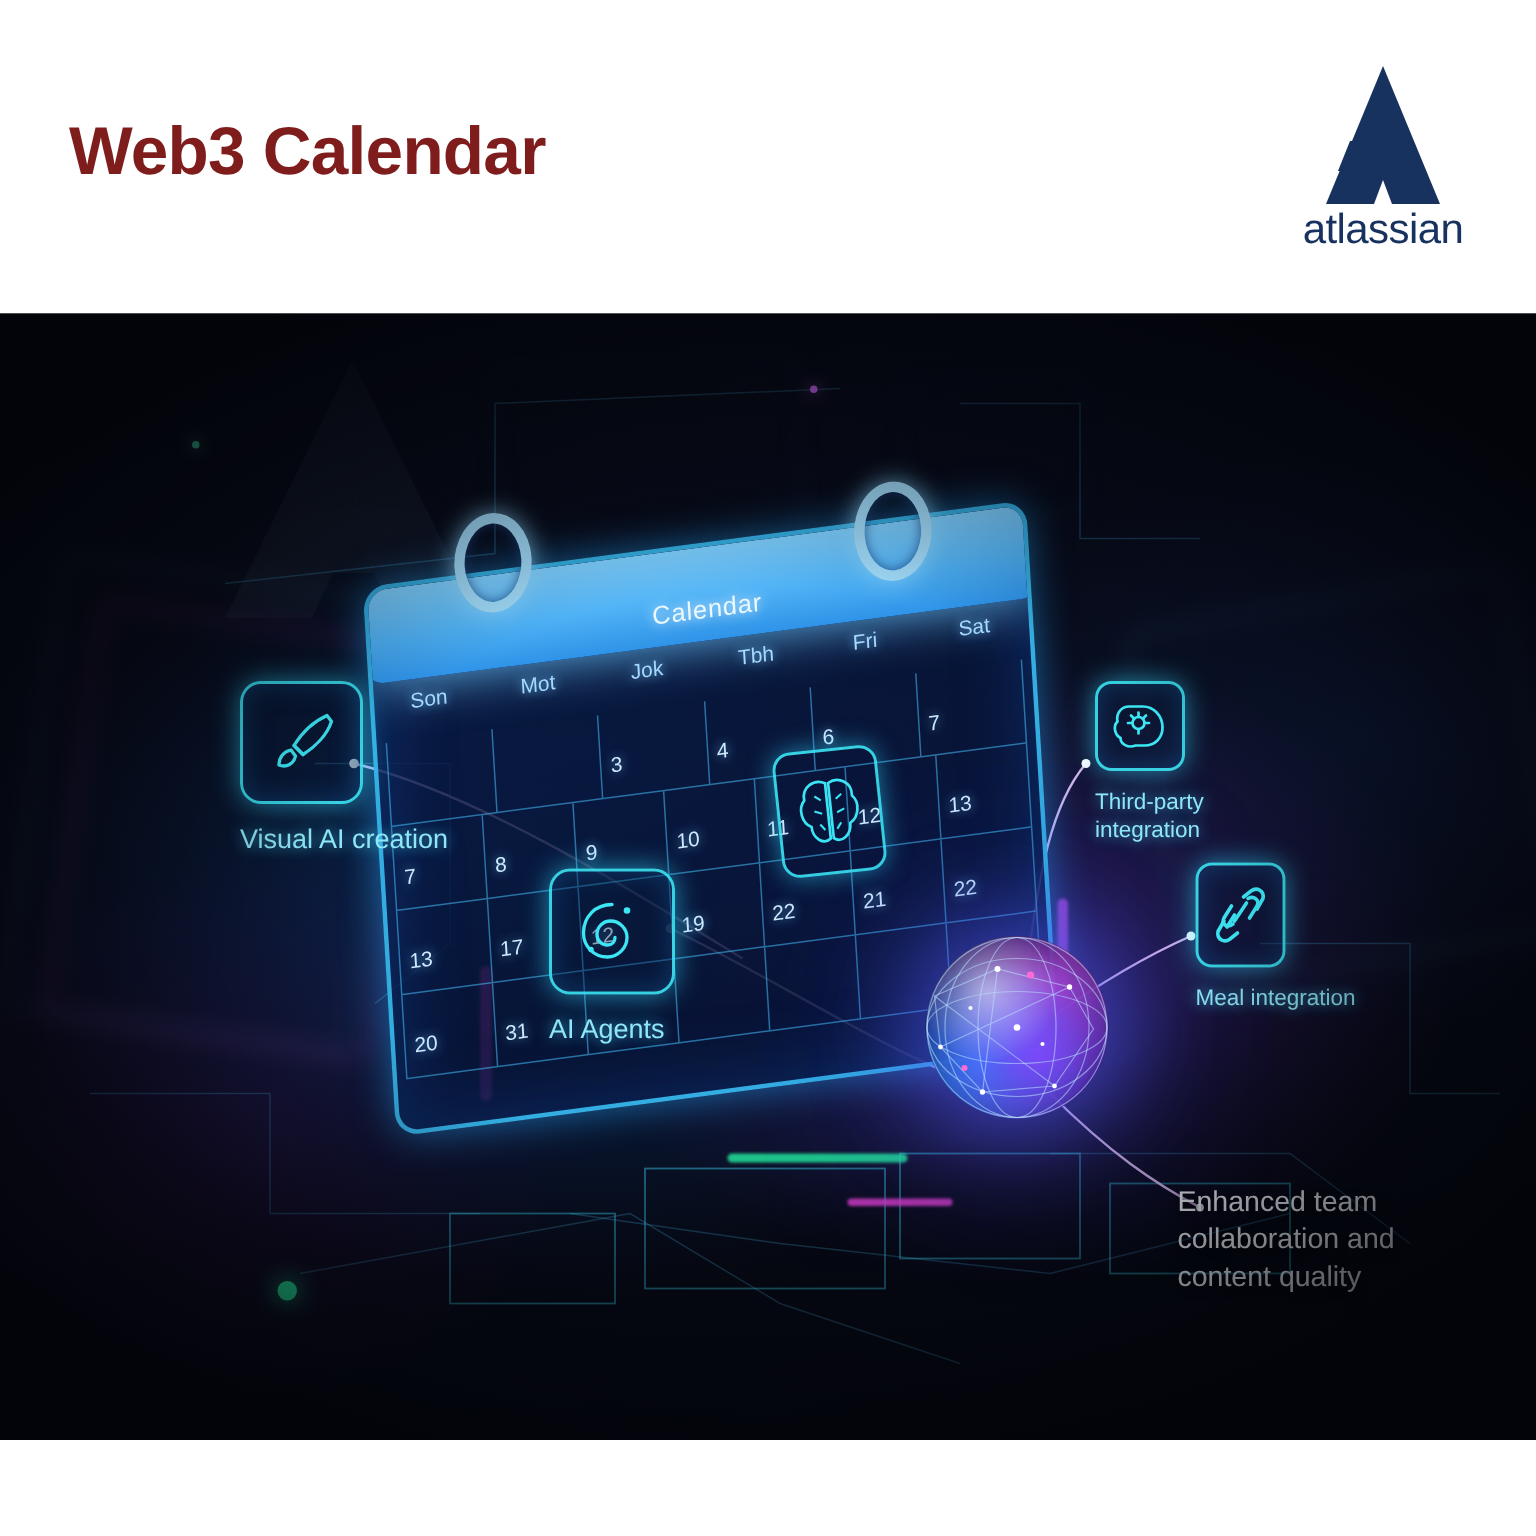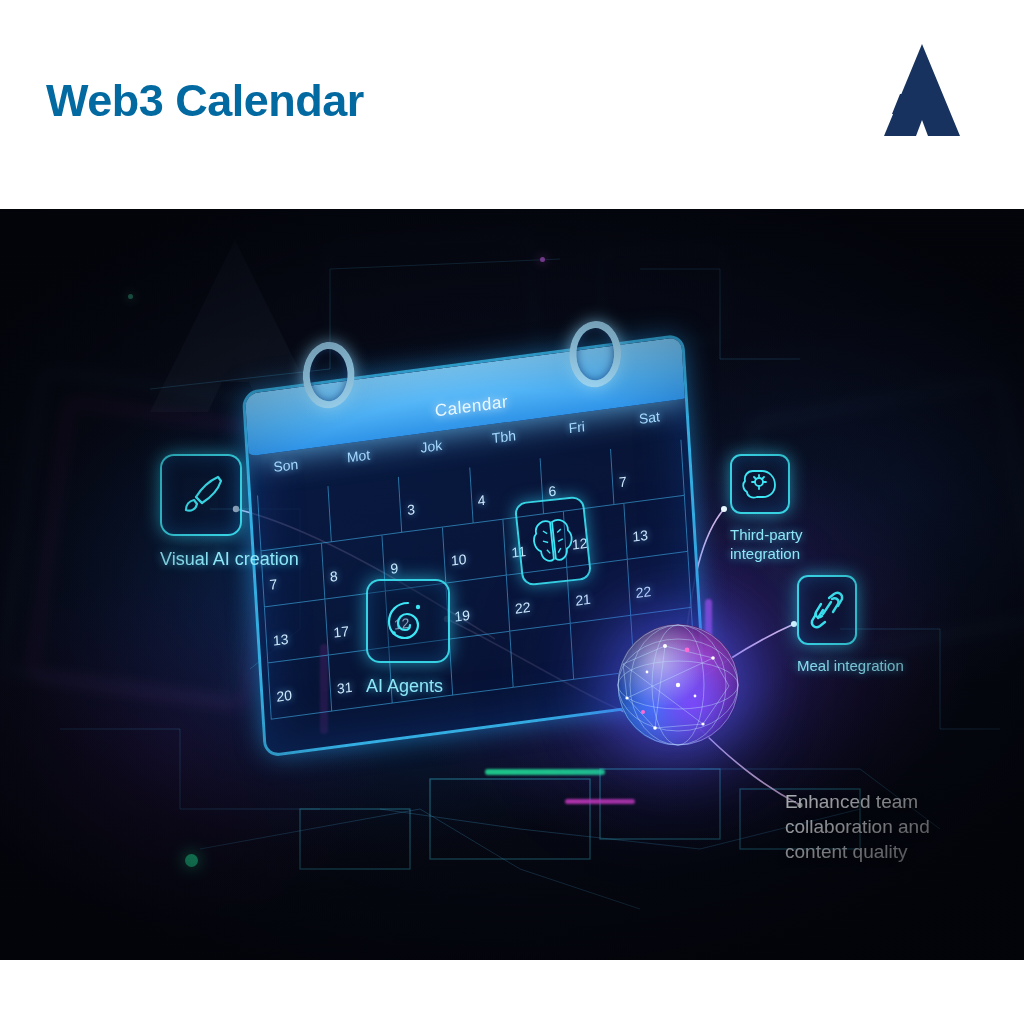--- a/index.html
+++ b/index.html
@@ -11,21 +11,21 @@
     position:relative;
   }
 
   
   #header{
     position:absolute;left:0;top:0;width:1024px;height:209px;
     background:#ffffff;
   }
   #page-title{
     position:absolute;left:46px;top:78px;
-    font-size:45px;font-weight:bold;color:#0369a1;
+    font-size:45px;font-weight:bold;color:#7f1d1d;
     letter-spacing:-0.5px;line-height:1;
   }
   #brand-logo{
     position:absolute;right:32px;top:42px;
     width:140px;height:132px;
   }
   #brand-mark{position:absolute;left:0;top:0;width:140px;height:96px;}
   #brand-wordmark{
     position:absolute;left:0;top:96px;width:140px;
     text-align:center;font-size:28px;color:#17325e;
@@ -199,20 +199,21 @@
 
   <div id="brand-logo">
     <div id="brand-mark">
       <svg viewBox="0 0 140 96" width="140" height="96" aria-hidden="true">
         <path d="M70 2 L108 94 L76 94 L70 78 L52 78 L62 56 L70 56 L70 2 Z" fill="#17325e"></path>
         <path d="M70 2 L32 94 L64 94 L70 78 L70 2 Z" fill="#17325e"></path>
         <path d="M48 52 L70 52 L70 72 L40 72 Z" fill="#17325e"></path>
         <path d="M58 56 L70 56 L70 30 L48 78 L40 78 L58 56 Z" fill="#ffffff" opacity="0"></path>
       </svg>
     </div>
+    <div id="brand-wordmark">atlassian</div>
   </div>
 </div>
 
 <div id="hero">
   <div id="hero-bg"></div>
 
   <div id="hero-watermark">
     <svg viewBox="0 0 210 185" width="210" height="185" aria-hidden="true">
       <path d="M105 6 L190 178 L134 178 L105 120 Z" fill="#1b2435" opacity=".9"></path>
       <path d="M105 6 L20 178 L78 178 L105 120 Z" fill="#1b2435" opacity=".9"></path>

